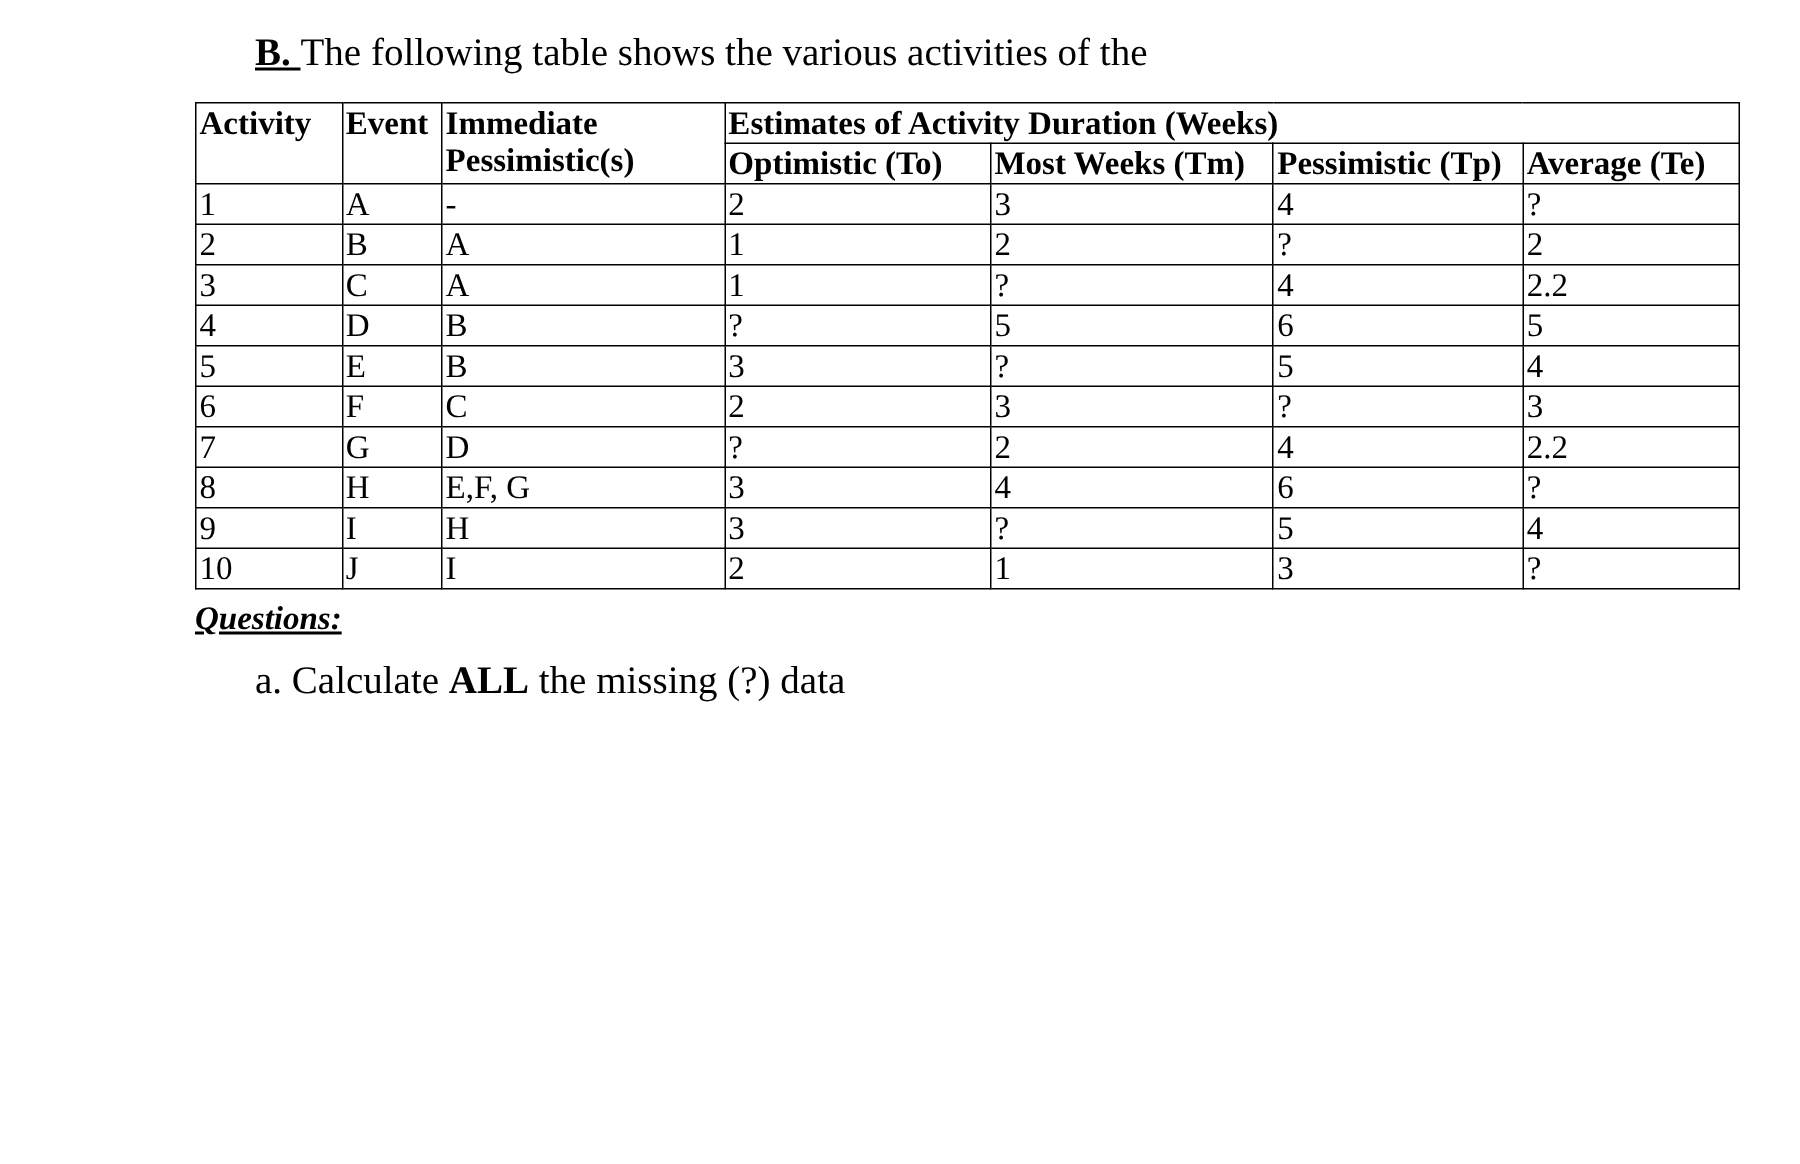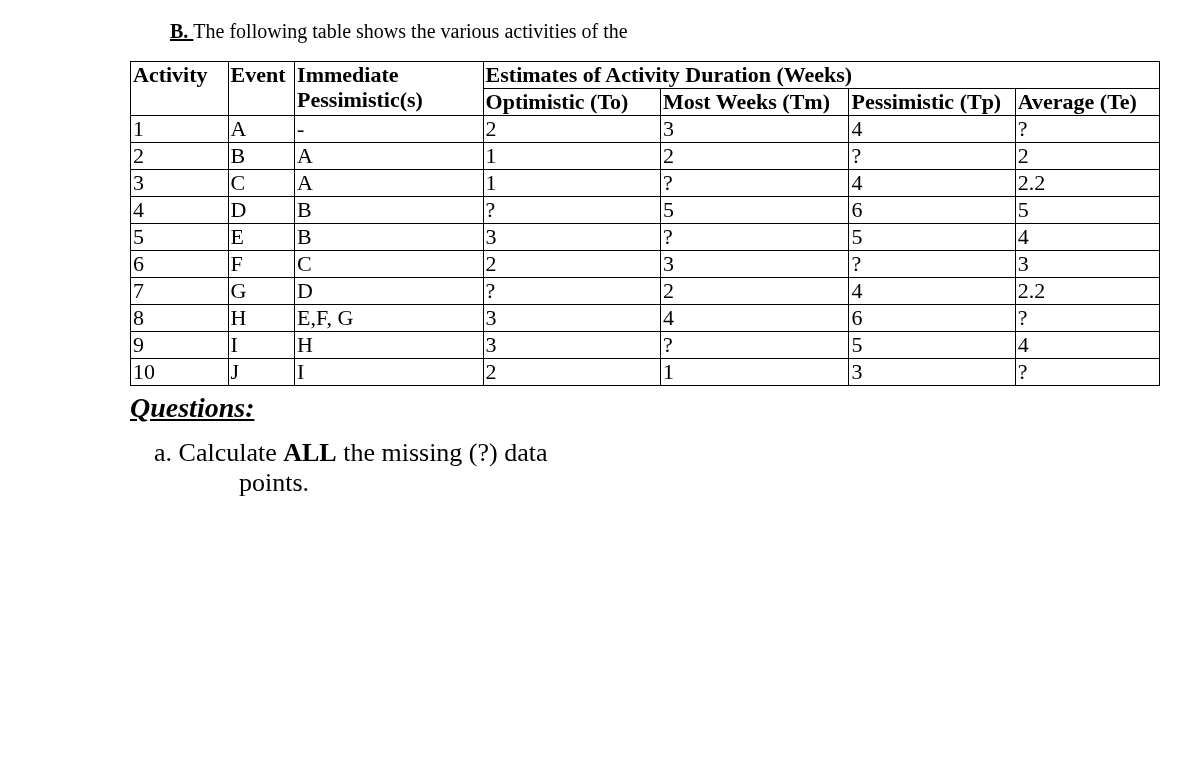--- a/index.html
+++ b/index.html
@@ -6,21 +6,21 @@
     font-family: "Times New Roman", Times, serif;
     font-size: 22px;
     color: #000;
     background: #fff;
     margin: 0;
     padding: 20px 40px 20px 130px;
     width: 1200px;
     box-sizing: border-box;
   }
   .heading {
-    font-size: 20px;
+    font-size: 26px;
     margin-left: 40px;
     margin-bottom: 18px;
   }
   .heading .b-label {
     font-weight: bold;
     text-decoration: underline;
   }
   .heading .line2 {
     margin-left: 35px;
     display: block;
@@ -55,26 +55,26 @@
   col.c-pred { width: 170px; }
   col.c-to { width: 160px; }
   col.c-tm { width: 170px; }
   col.c-tp { width: 150px; }
   col.c-te { width: 130px; }
 
   .q-title {
     font-style: italic;
     font-weight: bold;
     text-decoration: underline;
-    font-size: 28px;
+    font-size: 22px;
     margin-top: 6px;
   }
   .q-item {
     font-size: 26px;
-    margin-left: 24px;
+    margin-left: 40px;
     margin-top: 14px;
   }
   .q-item .bold { font-weight: bold; }
   .q-item .line2 { margin-left: 85px; display: block; }
 </style>
 </head>
 <body>
 
 <div class="heading">
   <span class="b-label">B. </span><span>The following table shows the various activities of the</span>
@@ -194,14 +194,13 @@
         <td>1</td>
         <td>3</td>
         <td>?</td>
       </tr>
     </tbody>
 </table>
 
 <div class="q-title">Questions:</div>
 <div class="q-item">
   <span>a. Calculate </span><span class="bold">ALL</span><span> the missing (?) data</span>
-  <span class="line2">points.</span>
 </div>
 
 </body></html>

